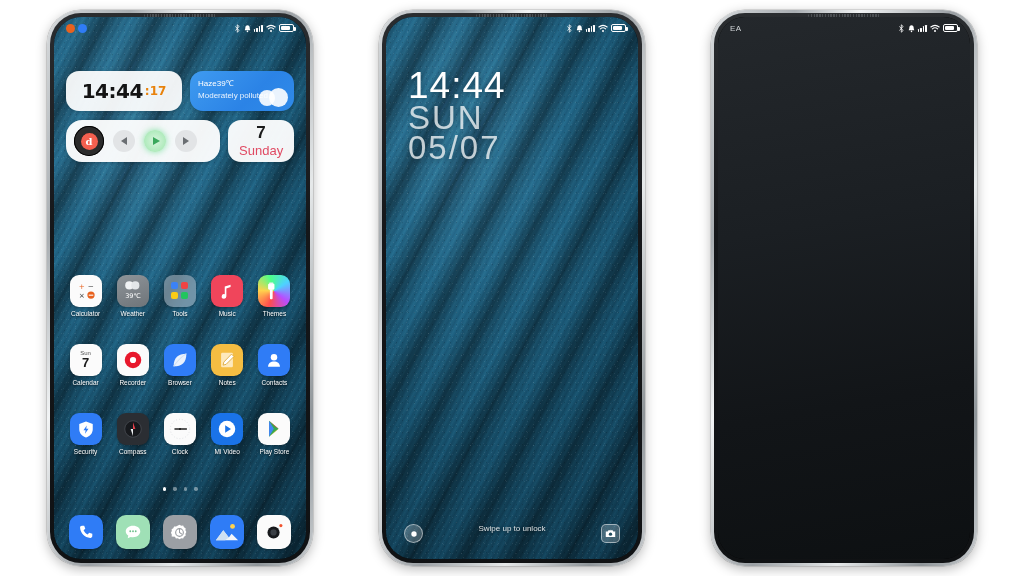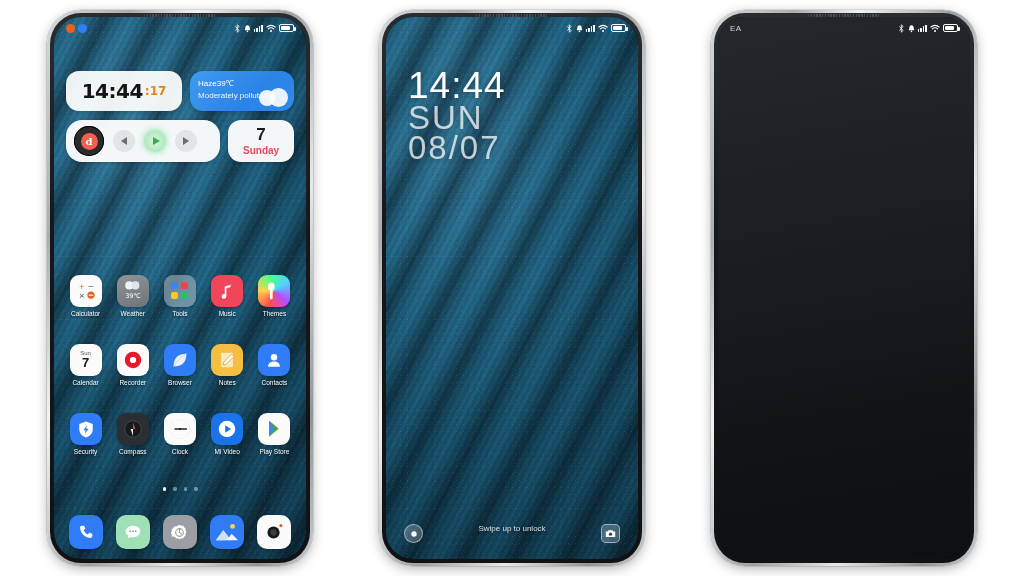--- a/index.html
+++ b/index.html
@@ -123,21 +123,21 @@
   .tri.l{border-width:4.5px 6px 4.5px 0;border-color:transparent #6a6e72 transparent transparent;}
   .tri.r{border-width:4.5px 0 4.5px 6px;border-color:transparent transparent transparent #6a6e72;}
   .tri.p{border-width:4.5px 0 4.5px 7px;border-color:transparent transparent transparent #3aa85c;margin-left:2px;}
 
   .w-cal {
     flex:1; height:42px; border-radius:13px; background:rgba(255,255,255,.95);
     display:flex; flex-direction:column; align-items:center; justify-content:center;
     box-shadow:0 1px 4px rgba(0,0,0,.2);
   }
   .w-cal .d{font-size:17px;font-weight:700;color:#1b1b1b;line-height:1;}
-  .w-cal .w{font-size:10px;color:#e04a63;font-weight:700;margin-top:2px;}
+  .w-cal .w{font-size:13px;color:#e04a63;font-weight:400;margin-top:2px;}
 
   
   .grid { position:absolute; left:8px; right:8px; display:grid; grid-template-columns:repeat(5,1fr); row-gap:14px; }
   .app { display:flex; flex-direction:column; align-items:center; gap:3px; }
   .ic { width:32px;height:32px;border-radius:9px; position:relative; overflow:hidden;
         display:flex;align-items:center;justify-content:center;
         box-shadow:0 1px 3px rgba(0,0,0,.3); }
   .lab { font-size:6.5px; color:#fff; text-shadow:0 1px 2px rgba(0,0,0,.75); white-space:nowrap; }
 
   .dots { position:absolute; left:0; right:0; display:flex; justify-content:center; gap:7px; }
@@ -492,21 +492,21 @@
           </svg>
         <span class="batt">
             <i></i>
           </span>
       </div>
     </div>
 
     <div class="lockclock">
       <div class="hh">14:44</div>
       <div class="dd">SUN</div>
-      <div class="dd">08/07</div>
+      <div class="dd">05/07</div>
     </div>
 
     <div class="lockbottom">
       <div class="lockic round">
         <svg width="10" height="10" viewBox="0 0 12 12">
             <circle cx="6" cy="6" r="3.2" fill="#fff"></circle>
           </svg>
       </div>
       <span class="hint">Swipe up to unlock</span>
       <div class="lockic">

